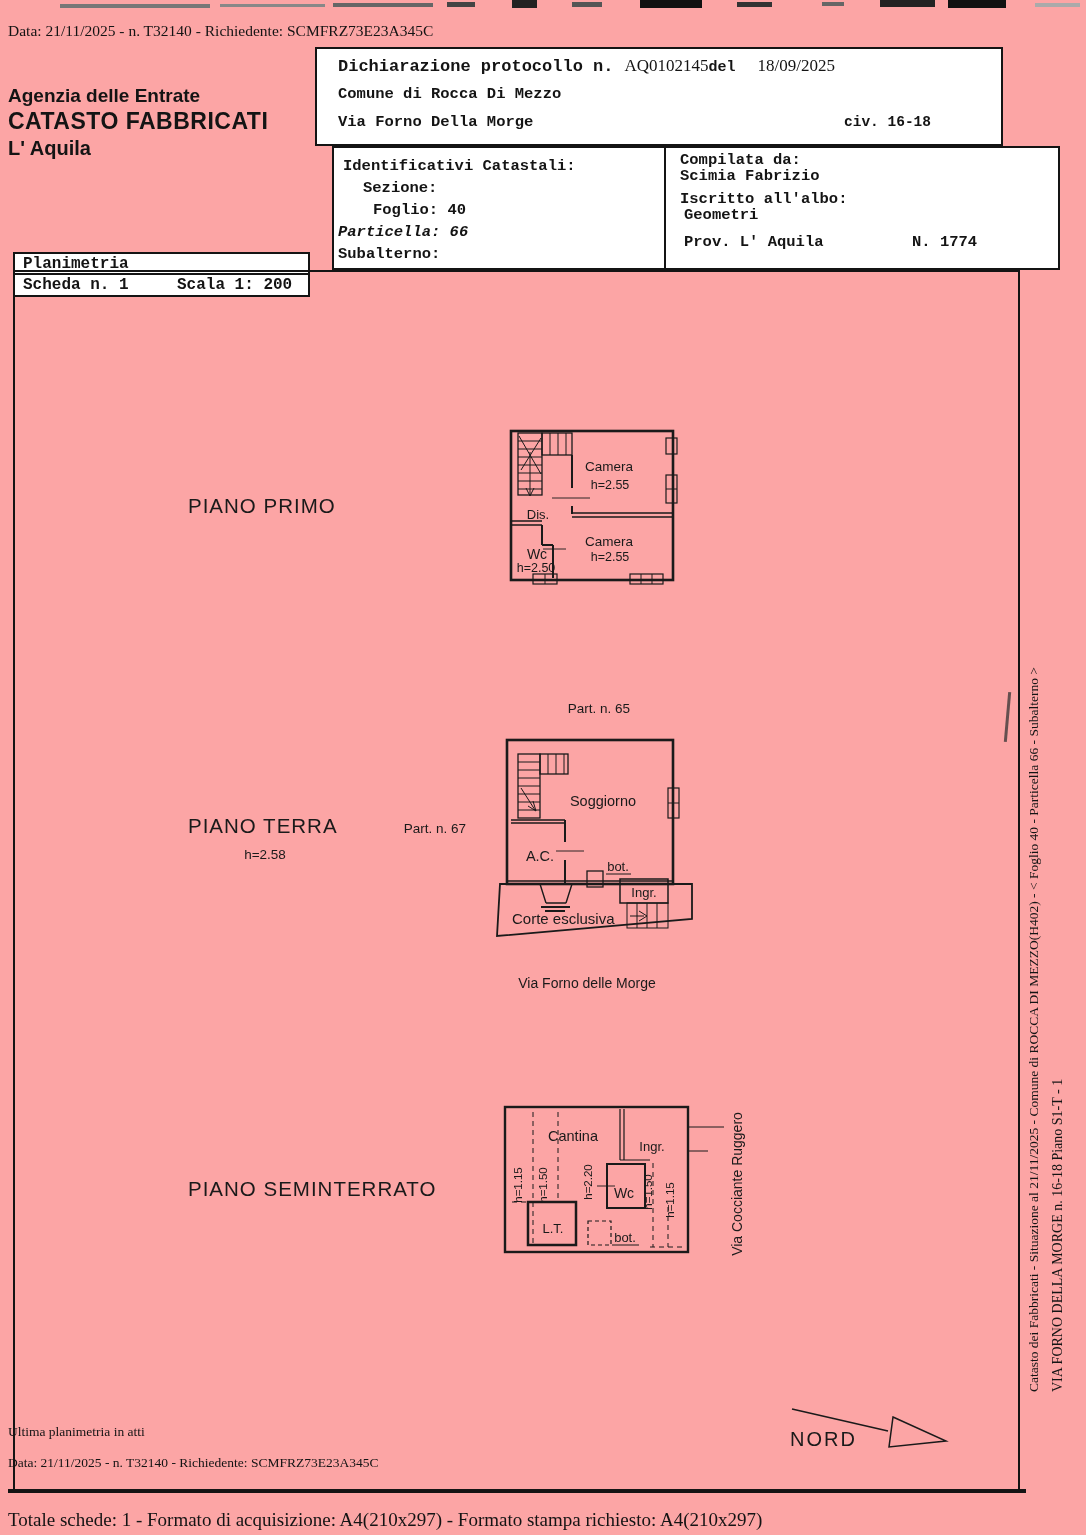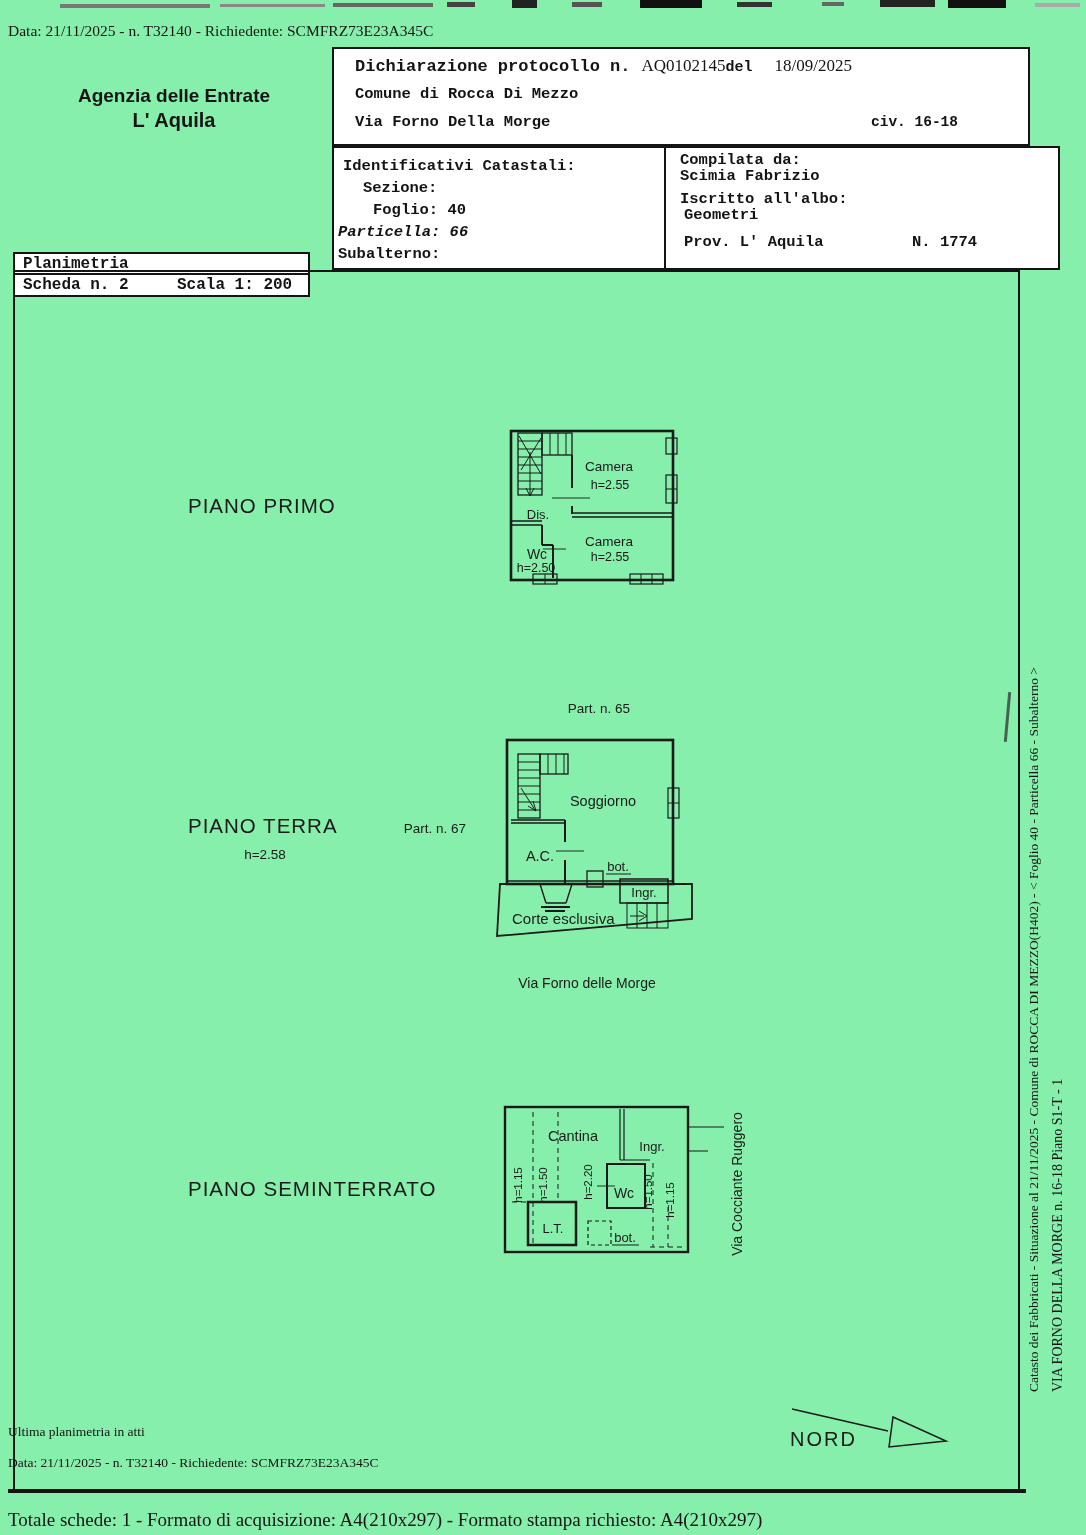--- a/index.html
+++ b/index.html
@@ -1,29 +1,29 @@
 <!DOCTYPE html>
 <html><head>
 <meta charset="utf-8">
 <style>
   html,body{margin:0;padding:0;background:#e8e8e8;}
-  .page{position:relative;width:1086px;height:1535px;background:#86efac;overflow:hidden;
+  .page{position:relative;width:1086px;height:1535px;background:#fca5a5;overflow:hidden;
         font-family:"Liberation Serif", serif;color:#141414;}
   .abs{position:absolute;}
   .mono{font-family:"Liberation Mono","DejaVu Sans Mono",monospace;font-weight:bold;color:#141414;}
   .serif{font-family:"Liberation Serif", serif;color:#141414;}
   .sans{font-family:"Liberation Sans", sans-serif;color:#141414;}
   .m155{font-size:15.5px;line-height:17px;}
   .m17{font-size:17px;line-height:19px;}
   .s17{font-size:17px;line-height:19px;}
   .box{position:absolute;border:2px solid #141414;background:#fff;}
   .frameline{position:absolute;background:#141414;}
   .noise{position:absolute;top:0;left:0;width:1086px;height:10px;}
   .noise span{position:absolute;display:block;}
-  #agency{position:absolute;left:8px;top:84px;width:332px;text-align:center;}
+  #agency{position:absolute;left:8px;top:84px;width:332px;}
   #agency .a1{font-size:19px;font-weight:bold;line-height:23px;}
   #agency .a2{font-size:23px;font-weight:bold;line-height:28px;letter-spacing:.5px;}
   #agency .a3{font-size:17px;font-weight:bold;line-height:26px;}
   #agency .a4{font-size:20px;font-weight:bold;line-height:26px;}
   #plan-svg{position:absolute;left:0;top:0;}
   #plan-svg path,#plan-svg rect,#plan-svg polygon,#plan-svg polyline,#plan-svg line{stroke:#1a1a1a;fill:none;}
   #plan-svg text{fill:#1a1a1a;stroke:none;font-family:"Liberation Sans", sans-serif;}
   .vtxt{position:absolute;transform:rotate(-90deg);transform-origin:0 0;white-space:nowrap;}
 </style>
 </head>
@@ -43,34 +43,35 @@
     <span style="left:822px;top:2px;width:22px;height:4px;background:#666;"></span>
     <span style="left:880px;top:0;width:55px;height:7px;background:#222;"></span>
     <span style="left:948px;top:0;width:58px;height:8px;background:#111;"></span>
     <span style="left:1035px;top:3px;width:45px;height:4px;background:#aaa;"></span>
   </div>
 
   <div class="abs serif" style="left:8px;top:22px;font-size:15.5px;">Data: 21/11/2025 - n. T32140 - Richiedente: SCMFRZ73E23A345C</div>
 
   <div id="agency" class="sans">
     <div class="a1">Agenzia delle Entrate</div>
+    <div class="a2">CATASTO FABBRICATI</div>
     <div class="a4">L' Aquila</div>
   </div>
 
   <div class="box" style="left:13px;top:225px;width:293px;height:41px;margin-top:27px;">
     <div class="abs" style="left:0;top:0;width:100%;height:19px;border-bottom:2px solid #141414;">
       <span class="abs mono" style="left:8px;top:1px;font-size:16px;">Planimetria</span>
     </div>
     <div class="abs" style="left:0;top:21px;width:100%;height:20px;">
-      <span class="abs mono" style="left:8px;top:1px;font-size:16px;">Scheda n. 2</span>
+      <span class="abs mono" style="left:8px;top:1px;font-size:16px;">Scheda n. 1</span>
       <span class="abs mono" style="left:162px;top:1px;font-size:16px;">Scala 1: 200</span>
     </div>
   </div>
 
-  <div class="box" style="left:332px;top:47px;width:684px;height:95px;padding-left:10px;">
+  <div class="box" style="left:315px;top:47px;width:684px;height:95px;">
     <div class="abs" style="left:21px;top:7px;white-space:nowrap;">
       <span class="mono m17">Dichiarazione protocollo n.</span>
       <span class="serif s17" style="margin-left:7px;">AQ0102145</span><span class="mono" style="font-size:15px;">del</span>
       <span class="serif s17" style="margin-left:18px;">18/09/2025</span>
     </div>
     <div class="abs mono m155" style="left:21px;top:37px;">Comune di Rocca Di Mezzo</div>
     <div class="abs mono m155" style="left:21px;top:65px;">Via Forno Della Morge</div>
     <div class="abs mono" style="right:70px;top:65px;font-size:14.5px;">civ. 16-18</div>
   </div>
 

